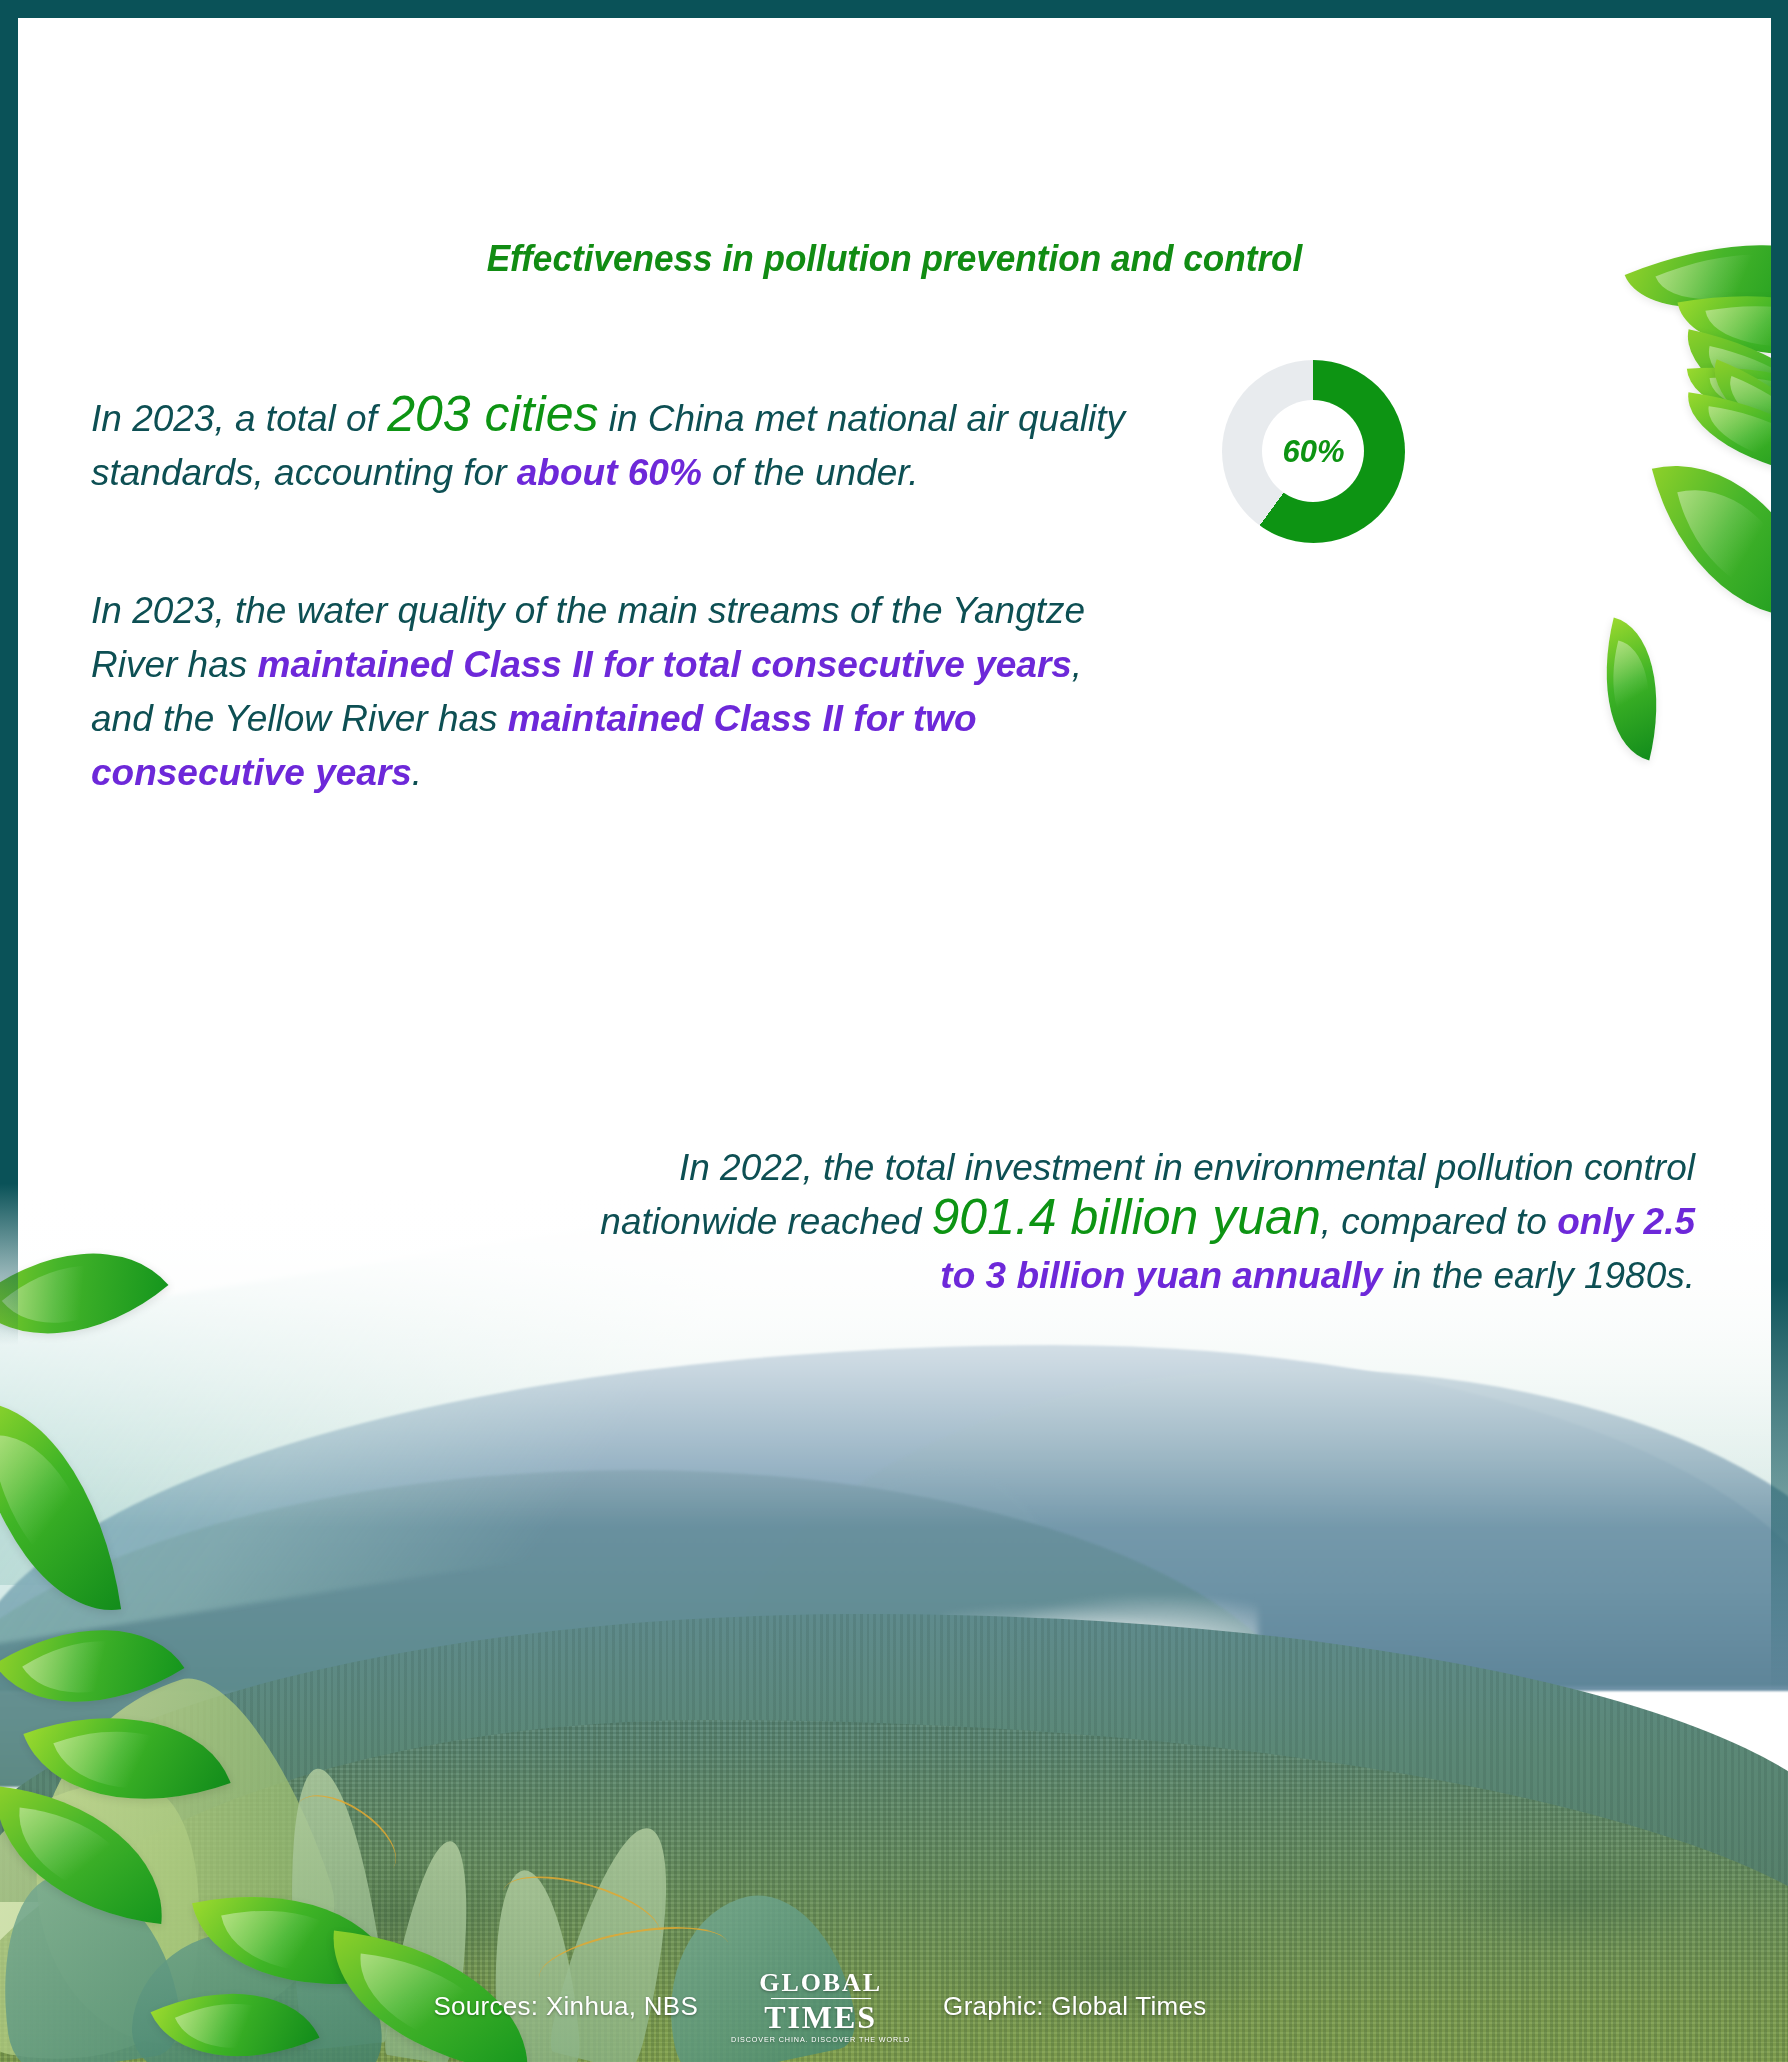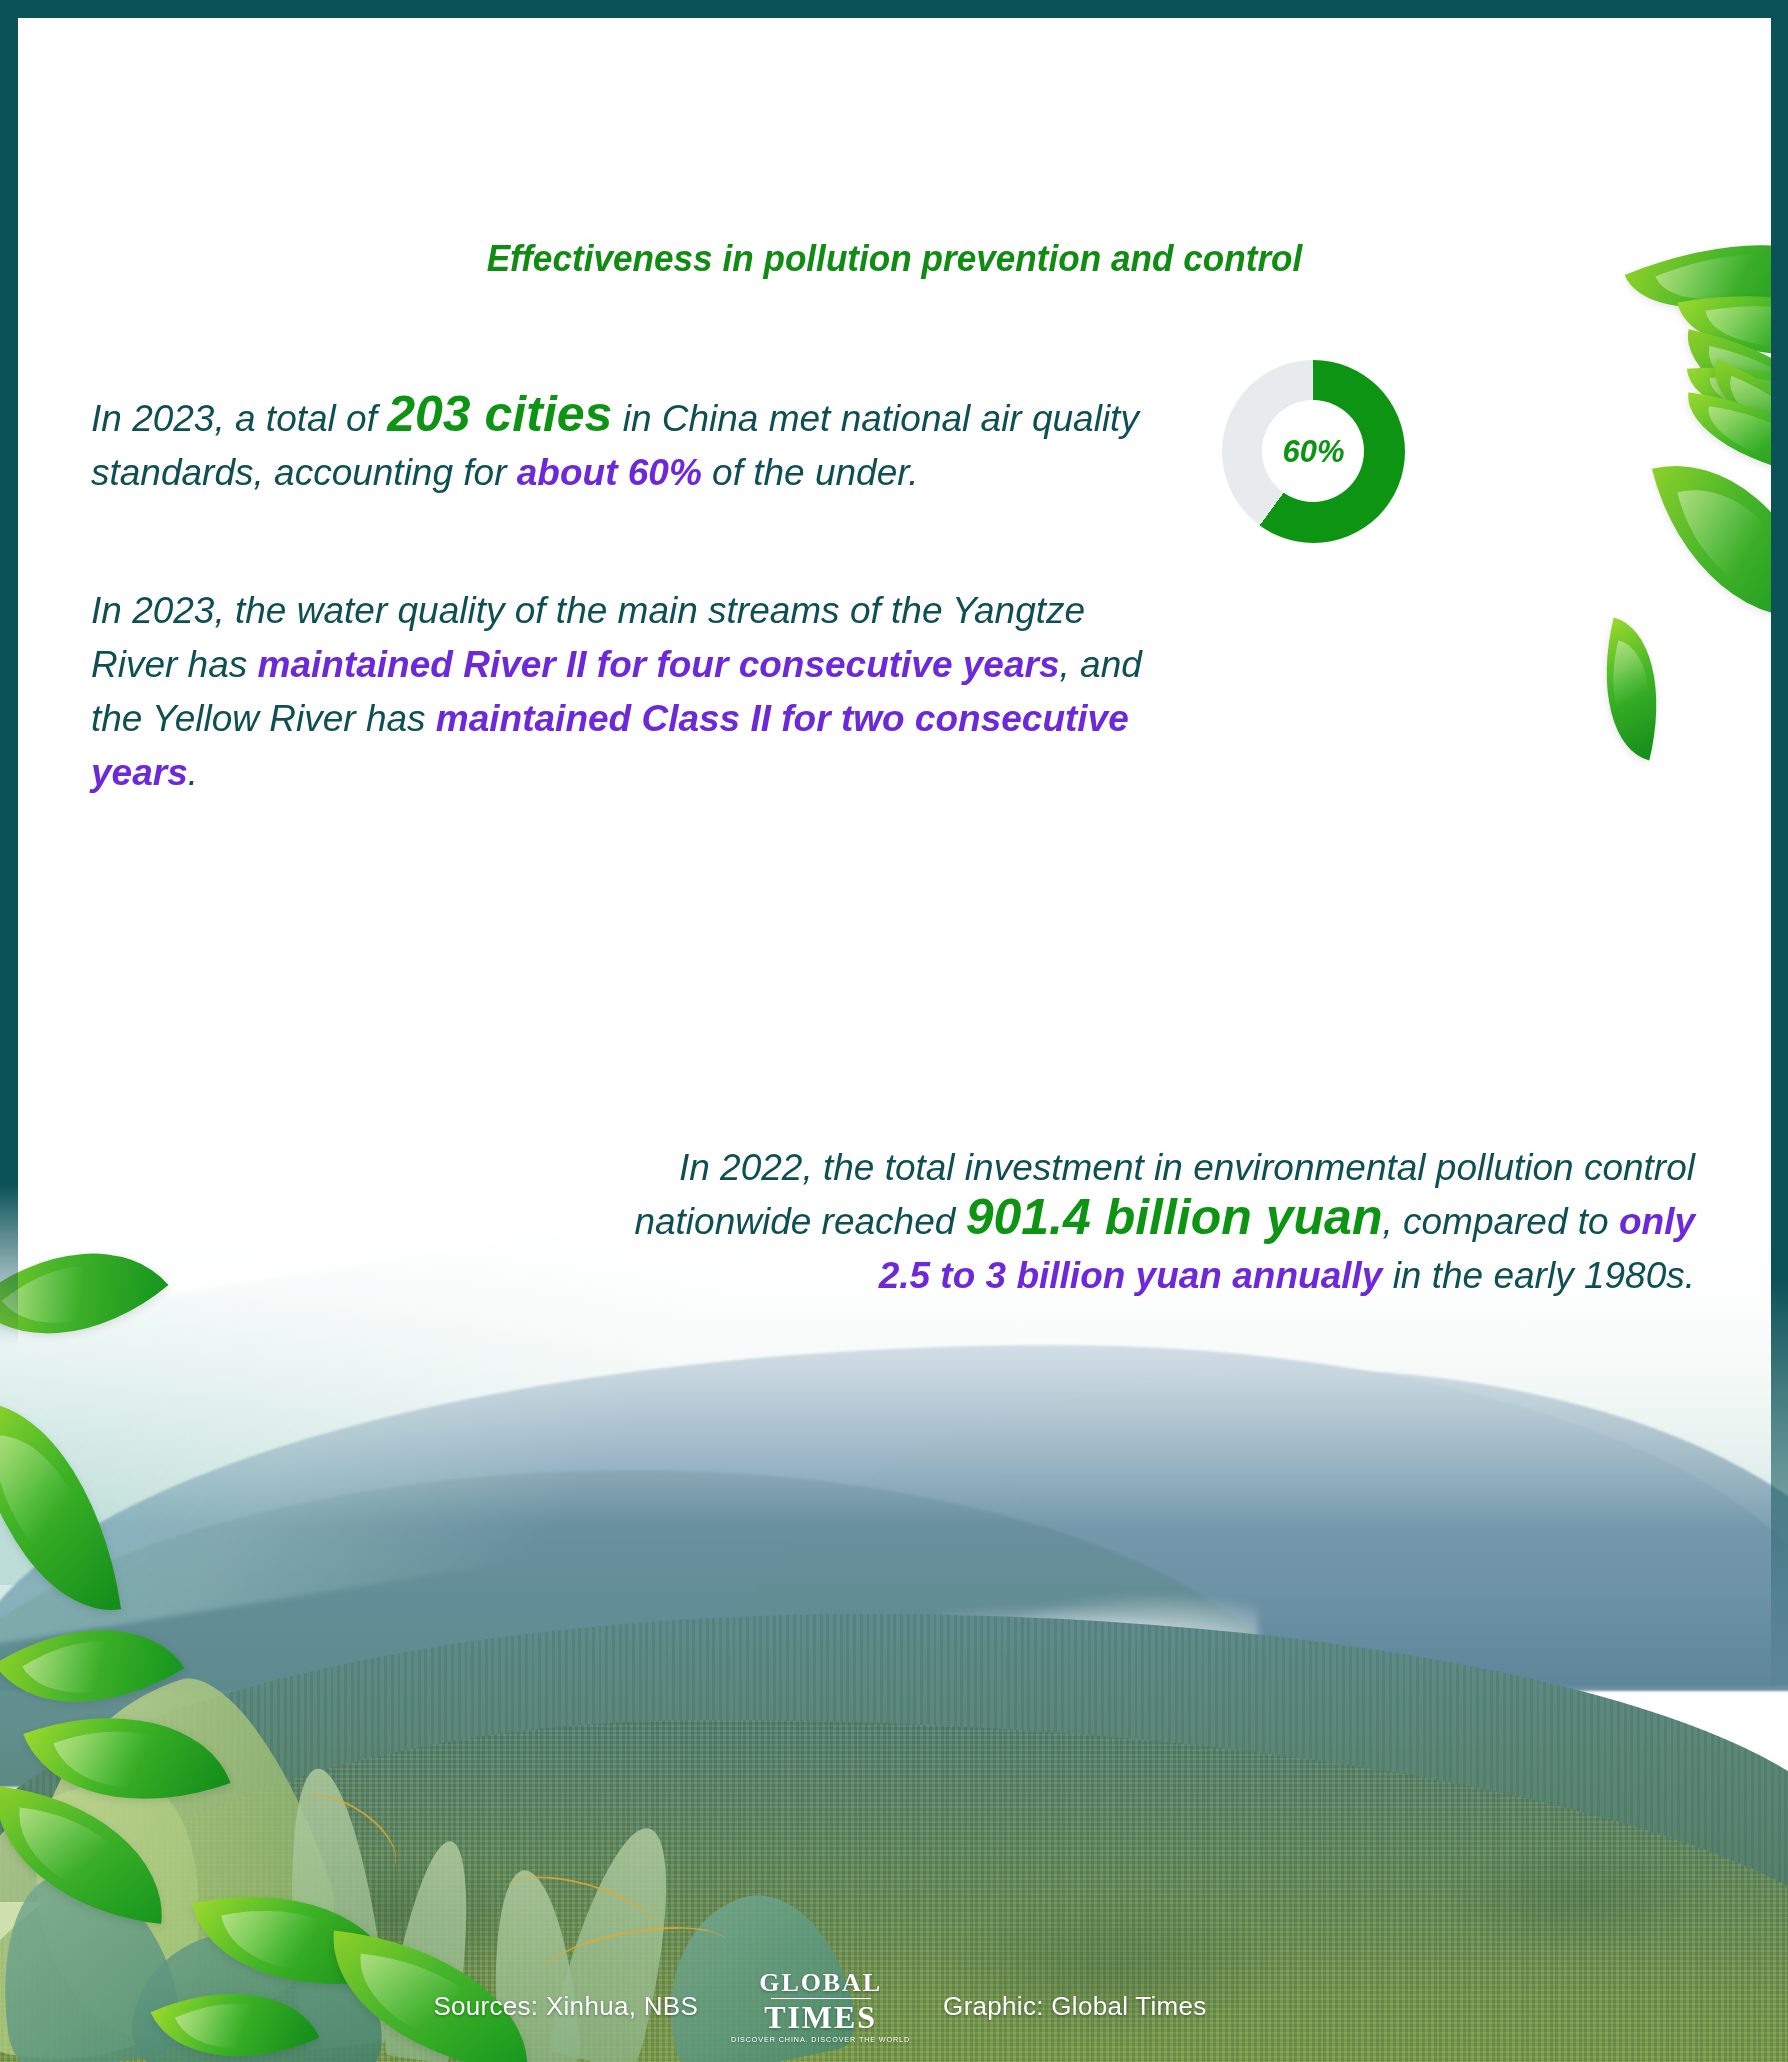--- a/index.html
+++ b/index.html
@@ -151,21 +151,21 @@
   .rule{height:5.8px;border-radius:2.9px;}
   #rule-left{width:238px;background:linear-gradient(to right,rgba(12,82,88,0),#0c5258);}
   #rule-right{width:238px;background:linear-gradient(to left,rgba(12,82,88,0),#0c5258);}
 
   #subtitle{position:absolute;left:0;top:238px;width:1789px;text-align:center;
      font-size:37px;font-weight:bold;font-style:italic;color:#118c13;transform:scaleX(.95);}
 
   .para{position:absolute;color:#0d4f53;font-style:italic;font-weight:normal;
         font-size:37px;line-height:1.46;letter-spacing:0;}
   .hl{color:#6d28d9;font-weight:bold;}
-  .hl-big{color:#0d9413;font-weight:bold;font-size:50px;line-height:0.9;}
+  .hl-big{color:#0d9413;font-weight:normal;font-size:50px;line-height:0.9;}
 
   #para-1{left:91px;top:392px;width:1114px;text-align:left;}
   #para-2{left:91px;top:584px;width:1057px;text-align:left;}
   #para-3{left:615px;top:901px;width:1081px;text-align:right;}
   #para-4{left:576px;top:1141px;width:1119px;text-align:right;}
 
   
   #donut-wrap{position:absolute;left:1222px;top:360px;width:183px;height:183px;}
   #donut{width:183px;height:183px;border-radius:50%;
      background:conic-gradient(#0d9413 0deg 216deg,#e8ebee 216deg 360deg);}
@@ -236,21 +236,21 @@
   <div class="leaf alt" id="leaf-l8"></div>
 </div>
 
 <div id="content">
 
 
   <div id="subtitle">Effectiveness in pollution prevention and control</div>
 
   <div class="para" id="para-1"><span>In 2023, a total of </span><span class="hl-big">203 cities</span><span> in China met national air quality standards, accounting for </span><span class="hl">about 60%</span><span> of the under.</span></div>
 
-  <div class="para" id="para-2"><span>In 2023, the water quality of the main streams of the Yangtze River has </span><span class="hl">maintained River II for four consecutive years</span><span>, and the Yellow River has </span><span class="hl">maintained Class II for two consecutive years</span><span>.</span></div>
+  <div class="para" id="para-2"><span>In 2023, the water quality of the main streams of the Yangtze River has </span><span class="hl">maintained Class II for total consecutive years</span><span>, and the Yellow River has </span><span class="hl">maintained Class II for two consecutive years</span><span>.</span></div>
 
 
   <div class="para" id="para-4"><span>In 2022, the total investment in environmental pollution control nationwide reached </span><span class="hl-big">901.4 billion yuan</span><span>, compared to </span><span class="hl">only 2.5 to 3 billion yuan annually</span><span> in the early 1980s.</span></div>
 
   <div id="donut-wrap">
     <div id="donut"></div>
     <div id="donut-hole"></div>
     <div id="donut-label">60%</div>
   </div>
 

